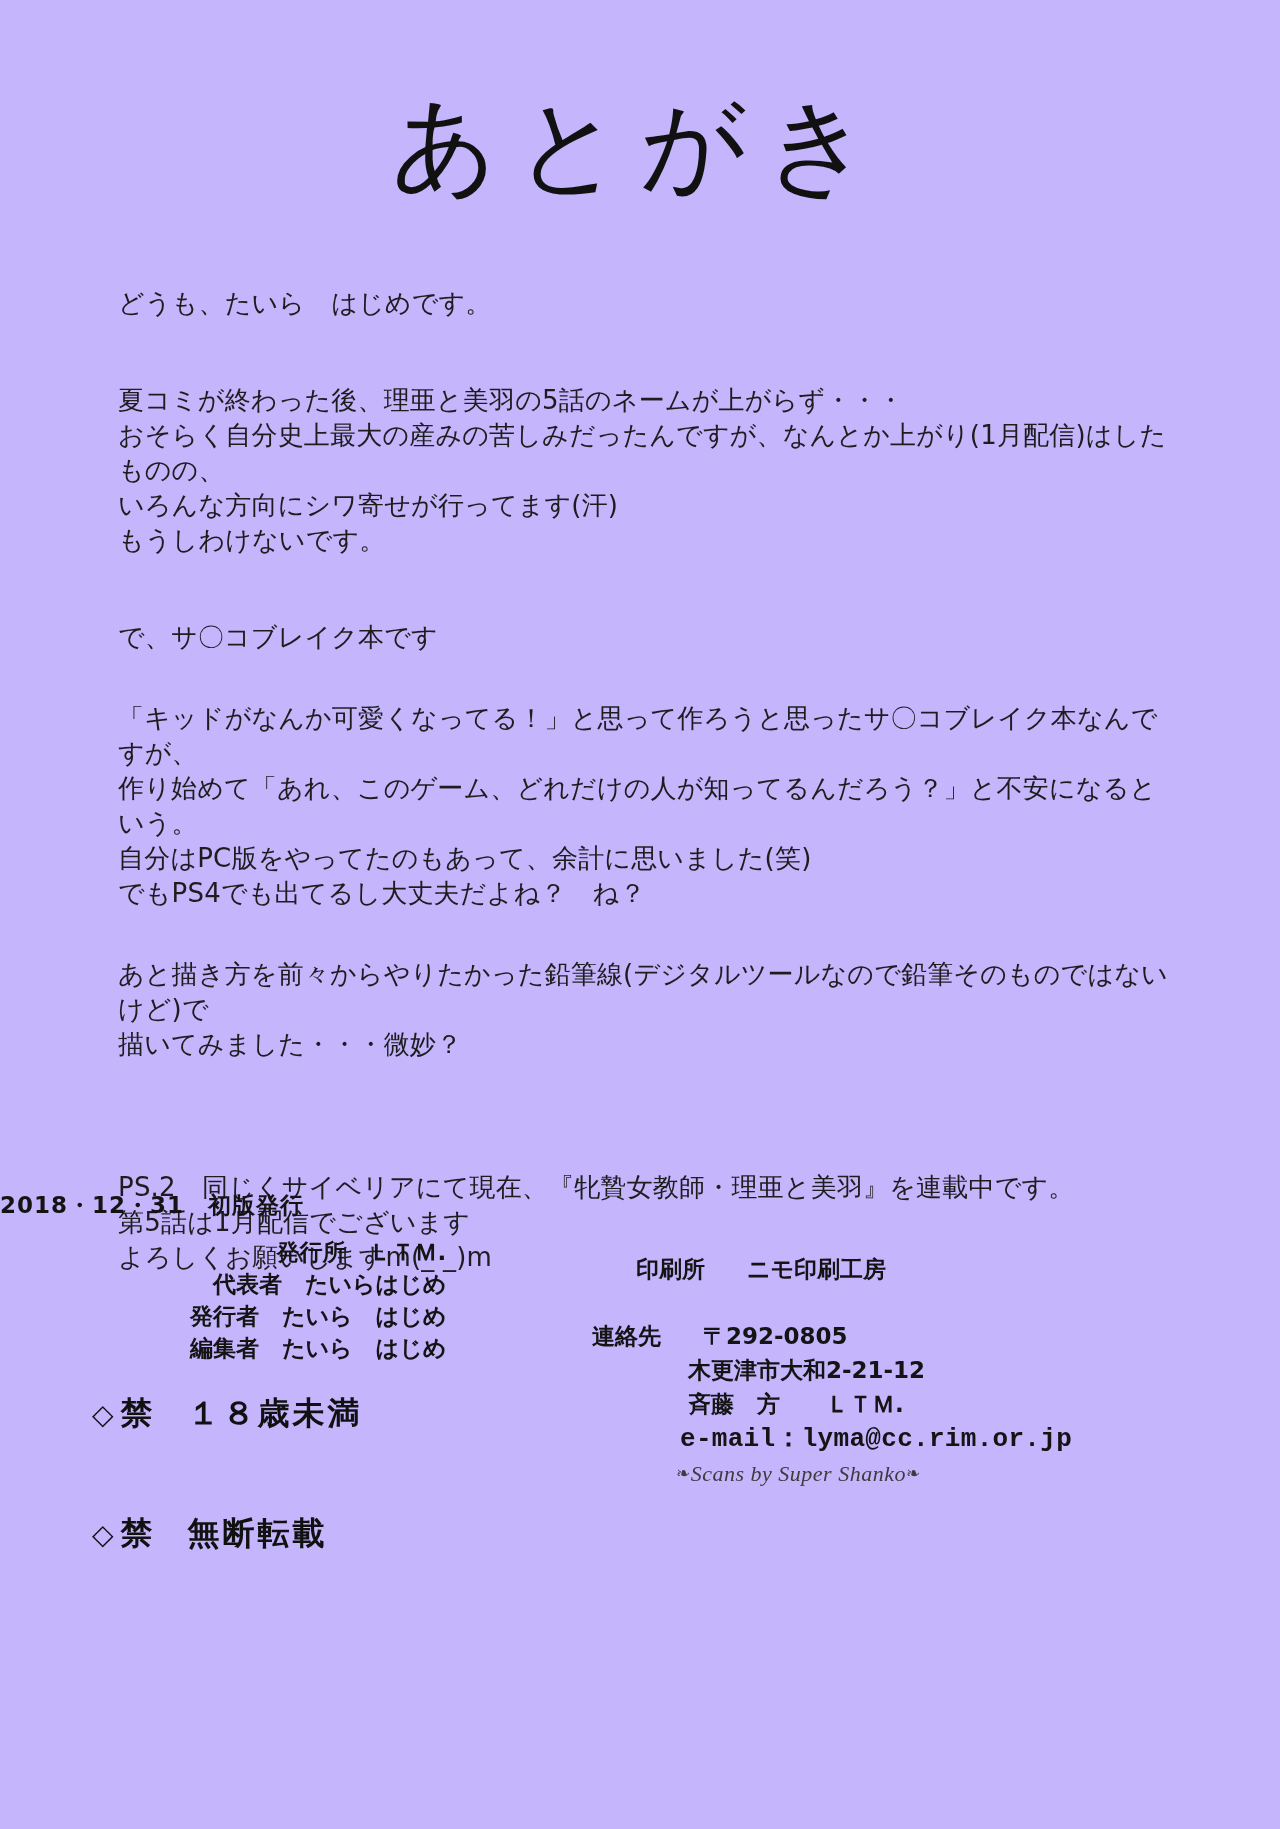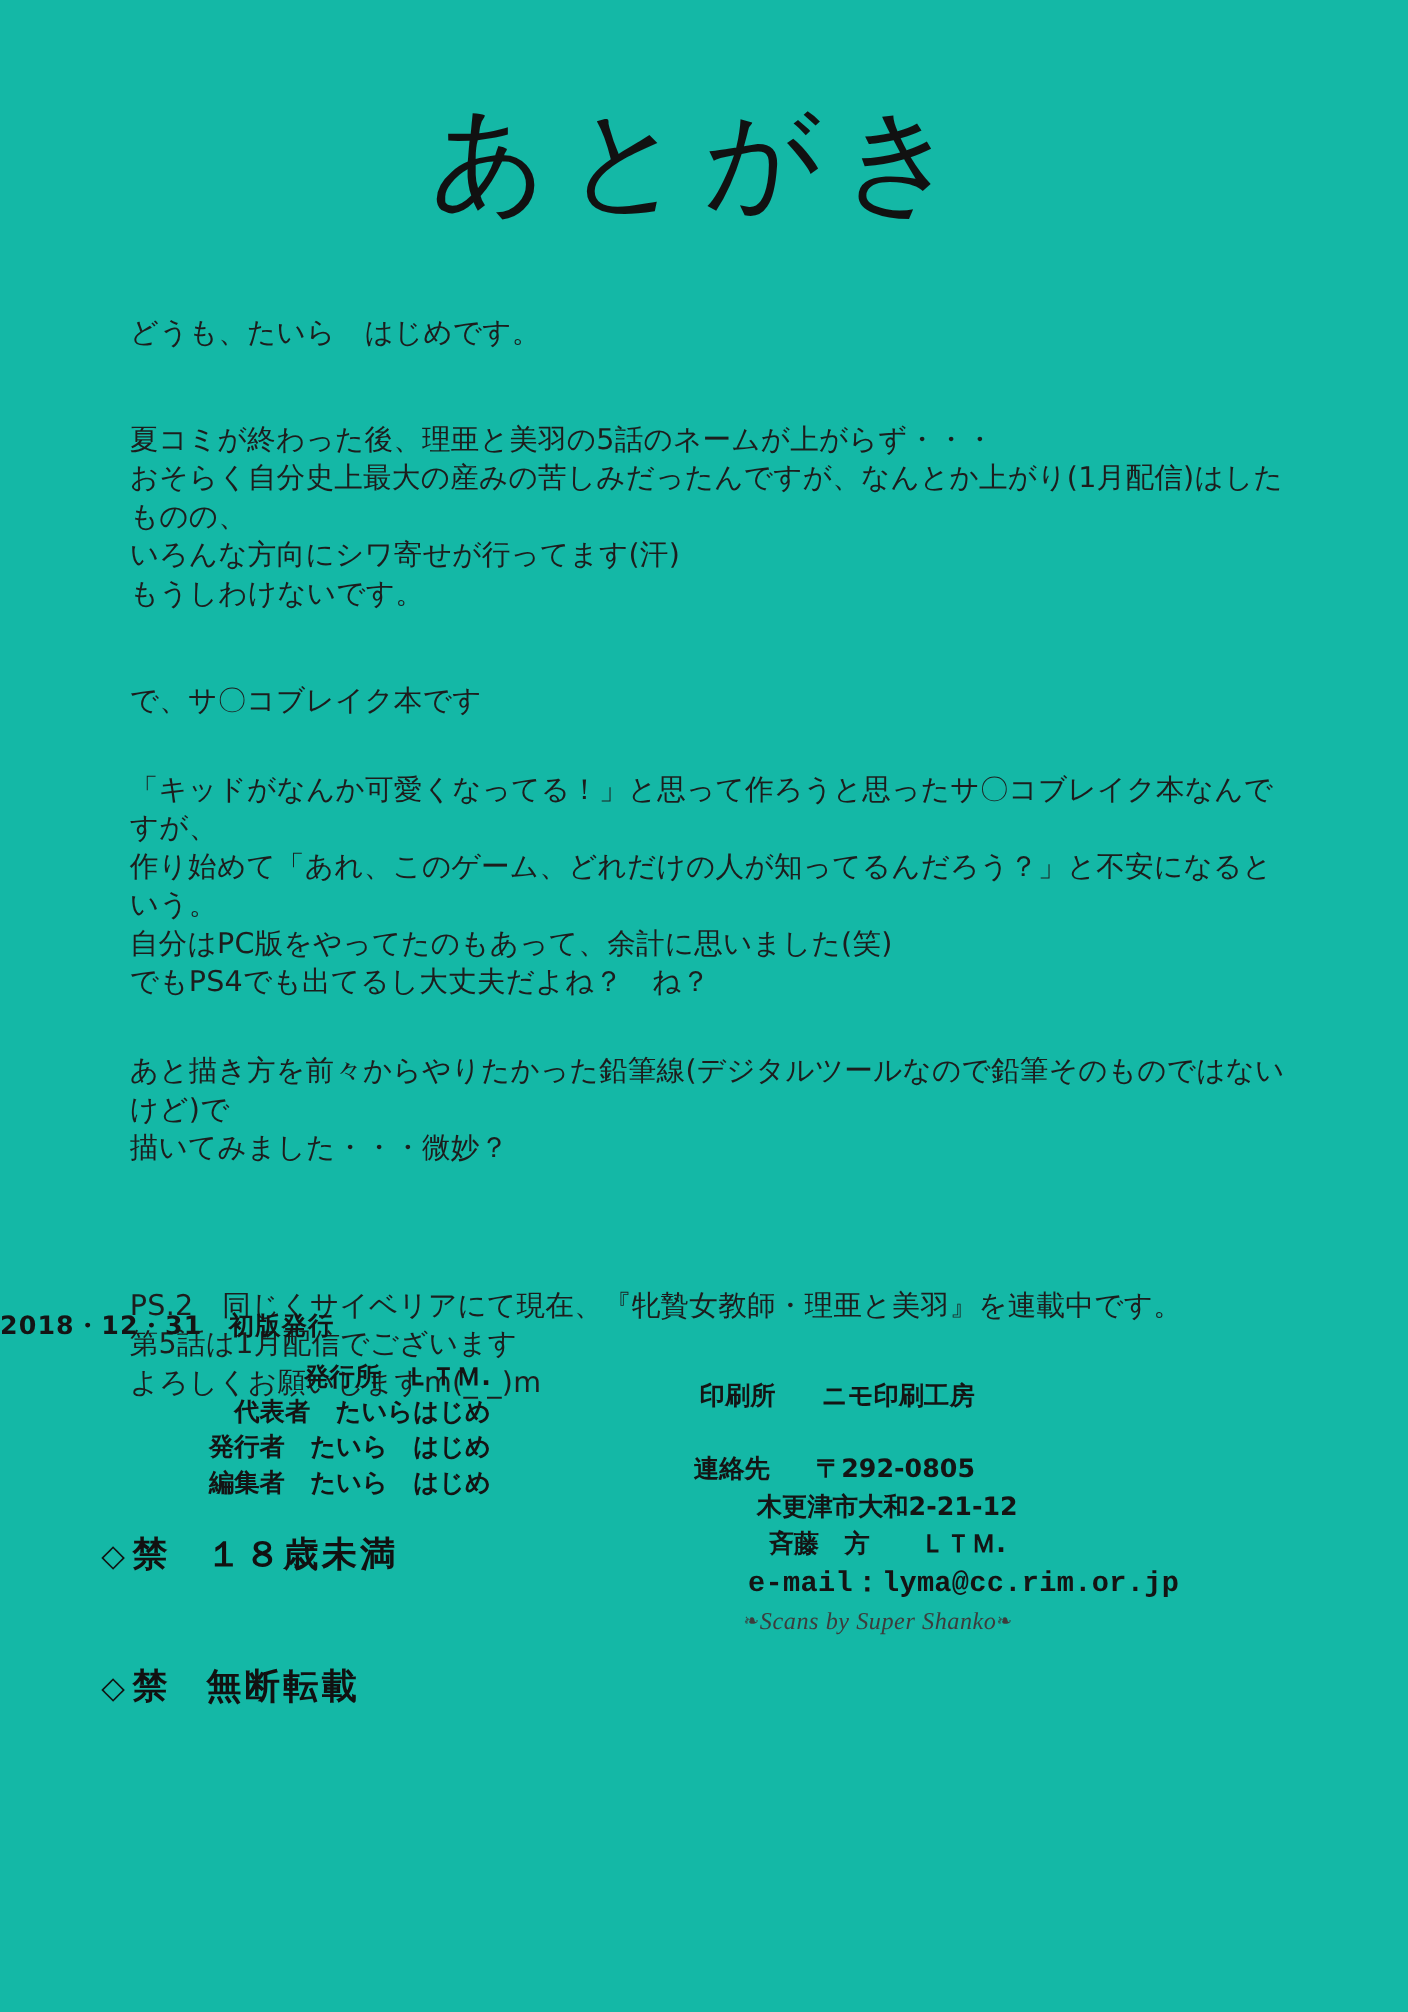--- a/index.html
+++ b/index.html
@@ -11,21 +11,21 @@
     width: 1280px;
     height: 1829px;
     position: relative;
     font-family: "Liberation Sans", sans-serif;
     color: #1a1a1a;
     overflow: hidden;
   }
   .page {
     position: absolute;
     inset: 0;
-    background: #14b8a6;
+    background: #c4b5fd;
   }
 
   
   .afterword-title {
     position: absolute;
     top: 88px;
     left: 0;
     width: 100%;
     text-align: center;
     font-family: "DejaVu Sans", sans-serif;
@@ -104,21 +104,20 @@
   }
   .contact-block {
     position: absolute;
     top: 1319px;
     left: 592px;
     font-family: "DejaVu Sans", sans-serif;
     font-size: 23px;
     font-weight: 700;
     line-height: 34px;
     color: #141414;
-    text-align: center;
   }
   .contact-block .addr-indent { padding-left: 96px; }
   .email {
     position: absolute;
     top: 1420px;
     left: 680px;
     font-family: Liberation Mono, monospace;
     font-size: 26px;
     font-weight: 700;
     color: #141414;

